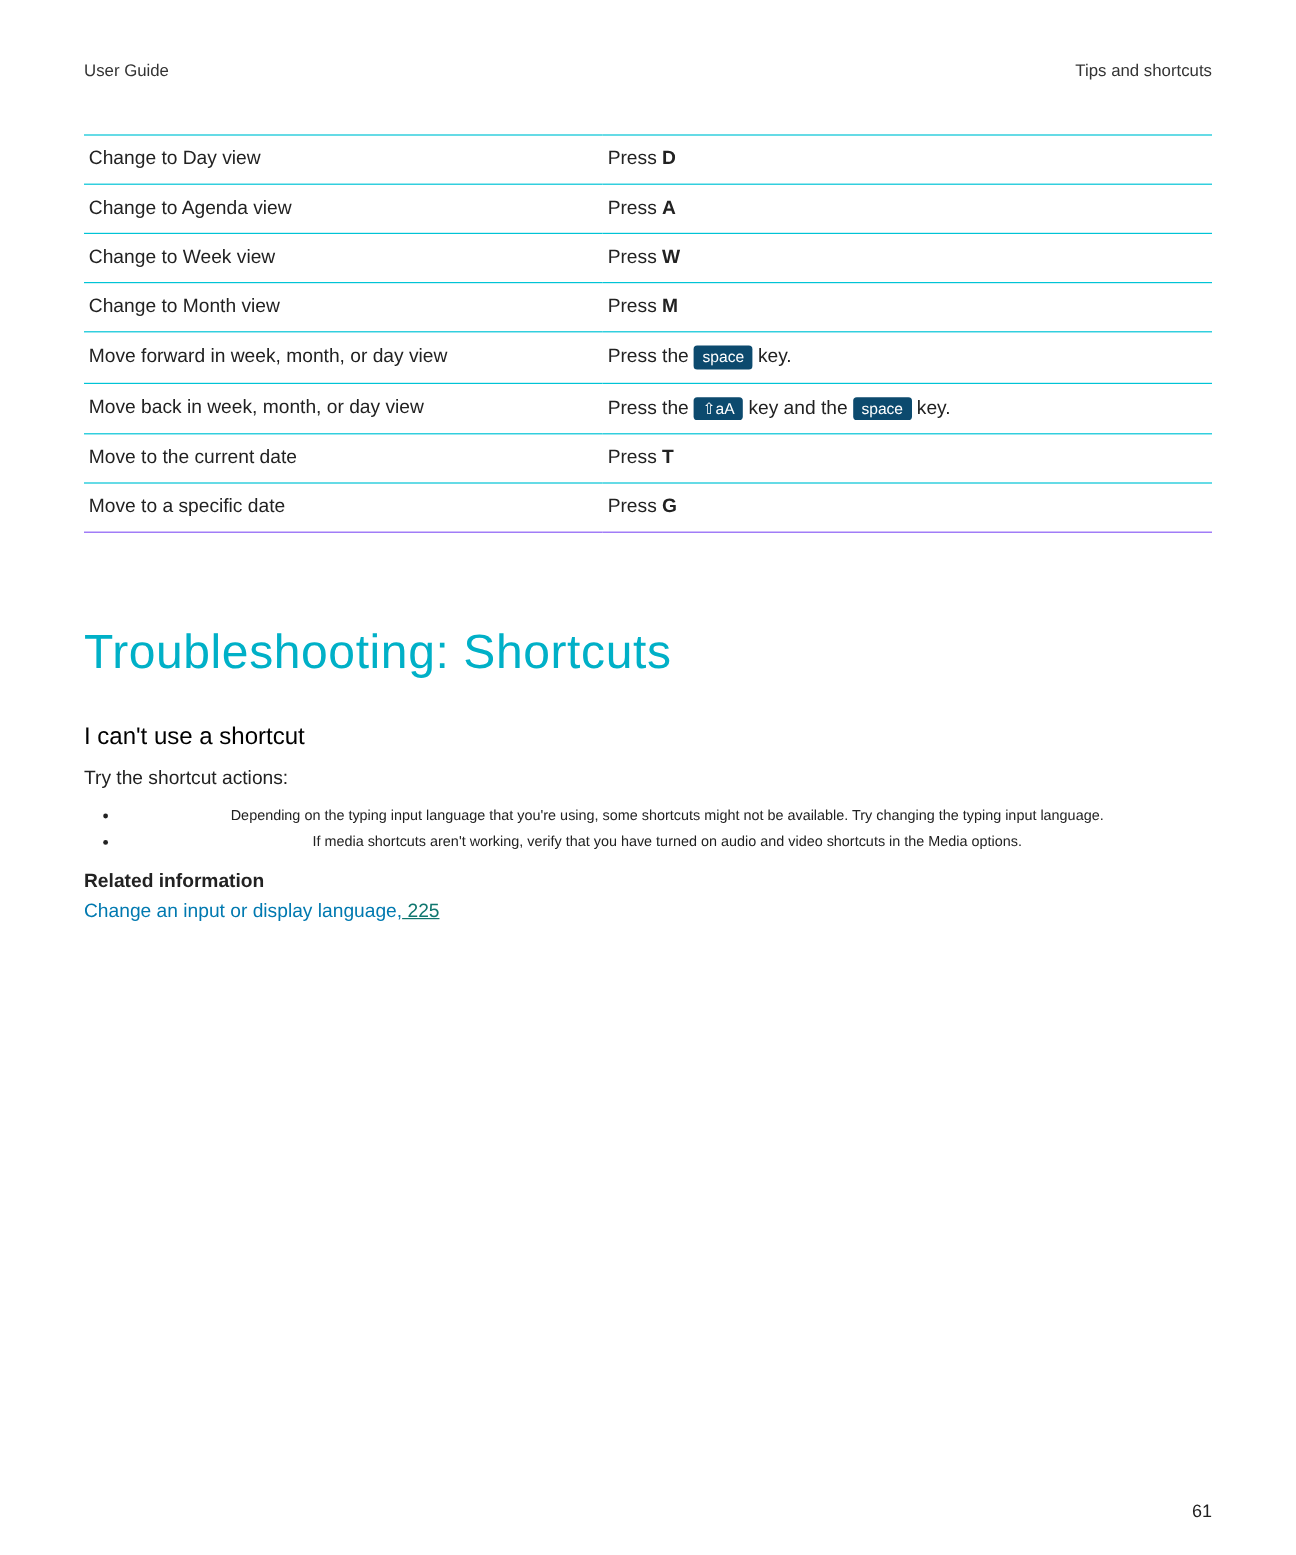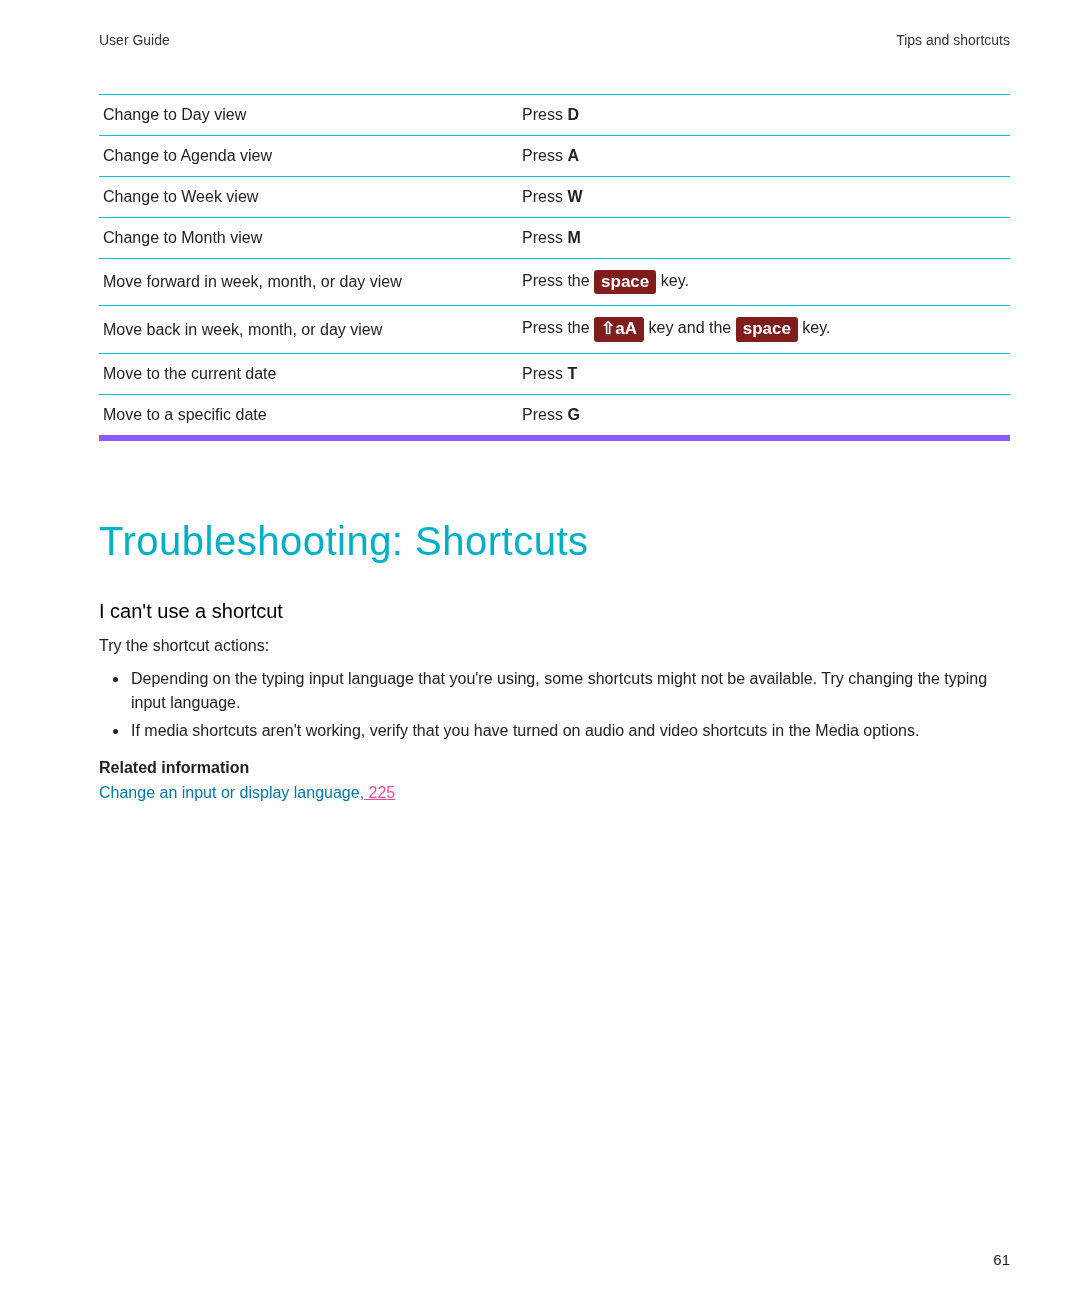--- a/index.html
+++ b/index.html
@@ -7,55 +7,54 @@
     margin: 0;
     font-family: "Helvetica Neue", Helvetica, Arial, sans-serif;
     font-size: 16px;
     color: #222;
     background: #fff;
     width: 1080px;
     height: 1296px;
     position: relative;
   }
   .page {
-    padding: 32px 70px 40px 70px;
-    margin-left: 29px;
+    padding: 50px 70px 40px 70px;
   }
   .header {
     display: flex;
     justify-content: space-between;
     font-size: 14px;
     color: #333;
     margin-bottom: 46px;
   }
   .shortcut-table {
     width: 100%;
     border-collapse: collapse;
   }
   .shortcut-table tr {
     border-top: 1px solid #00c4d6;
   }
   .shortcut-table tr:last-child {
-    border-bottom: 6px solid #8b5cf6;
+    border-bottom: 1px solid #8b5cf6;
   }
   .shortcut-table td {
     padding: 11px 0 11px 4px;
     vertical-align: middle;
     font-size: 16px;
     color: #222;
   }
   .shortcut-table td.left { width: 46%; }
   .shortcut-table td.right { width: 54%; }
   .bold-key { font-weight: 700; }
   .keycap {
     display: inline-block;
-    background: #7f1d1d;
+    background: #0c4a6e;
     color: #fff;
-    font-size: 17px;
-    font-weight: 700;
+    font-size: 13px;
+    font-weight: 400;
     padding: 2px 7px;
     border-radius: 3px;
     vertical-align: middle;
     line-height: 1.2;
   }
   h1.page-heading {
     color: #00b0c7;
     font-weight: 300;
     font-size: 40px;
     margin: 78px 0 30px 0;
@@ -69,41 +68,42 @@
   }
   p.intro {
     font-size: 16px;
     margin: 14px 0 12px 0;
   }
   ul.actions {
     margin: 8px 0 16px 0;
     padding-left: 30px;
   }
   ul.actions li {
-    font-size: 16px;
+    font-size: 12px;
     line-height: 1.5;
     margin-bottom: 4px;
     padding-left: 2px;
+    text-align: center;
   }
   .related-heading {
     font-weight: 700;
     font-size: 16px;
     margin: 14px 0 4px 0;
   }
   .related-link {
     color: #0079b0;
     text-decoration: none;
     cursor: pointer;
   }
   .related-line {
     font-size: 16px;
     line-height: 1.5;
   }
   .related-page {
-    color: #ec4899;
+    color: #0f766e;
     text-decoration: underline;
   }
   .page-number {
     position: absolute;
     bottom: 28px;
     right: 70px;
     font-size: 15px;
     color: #222;
   }
 </style>

